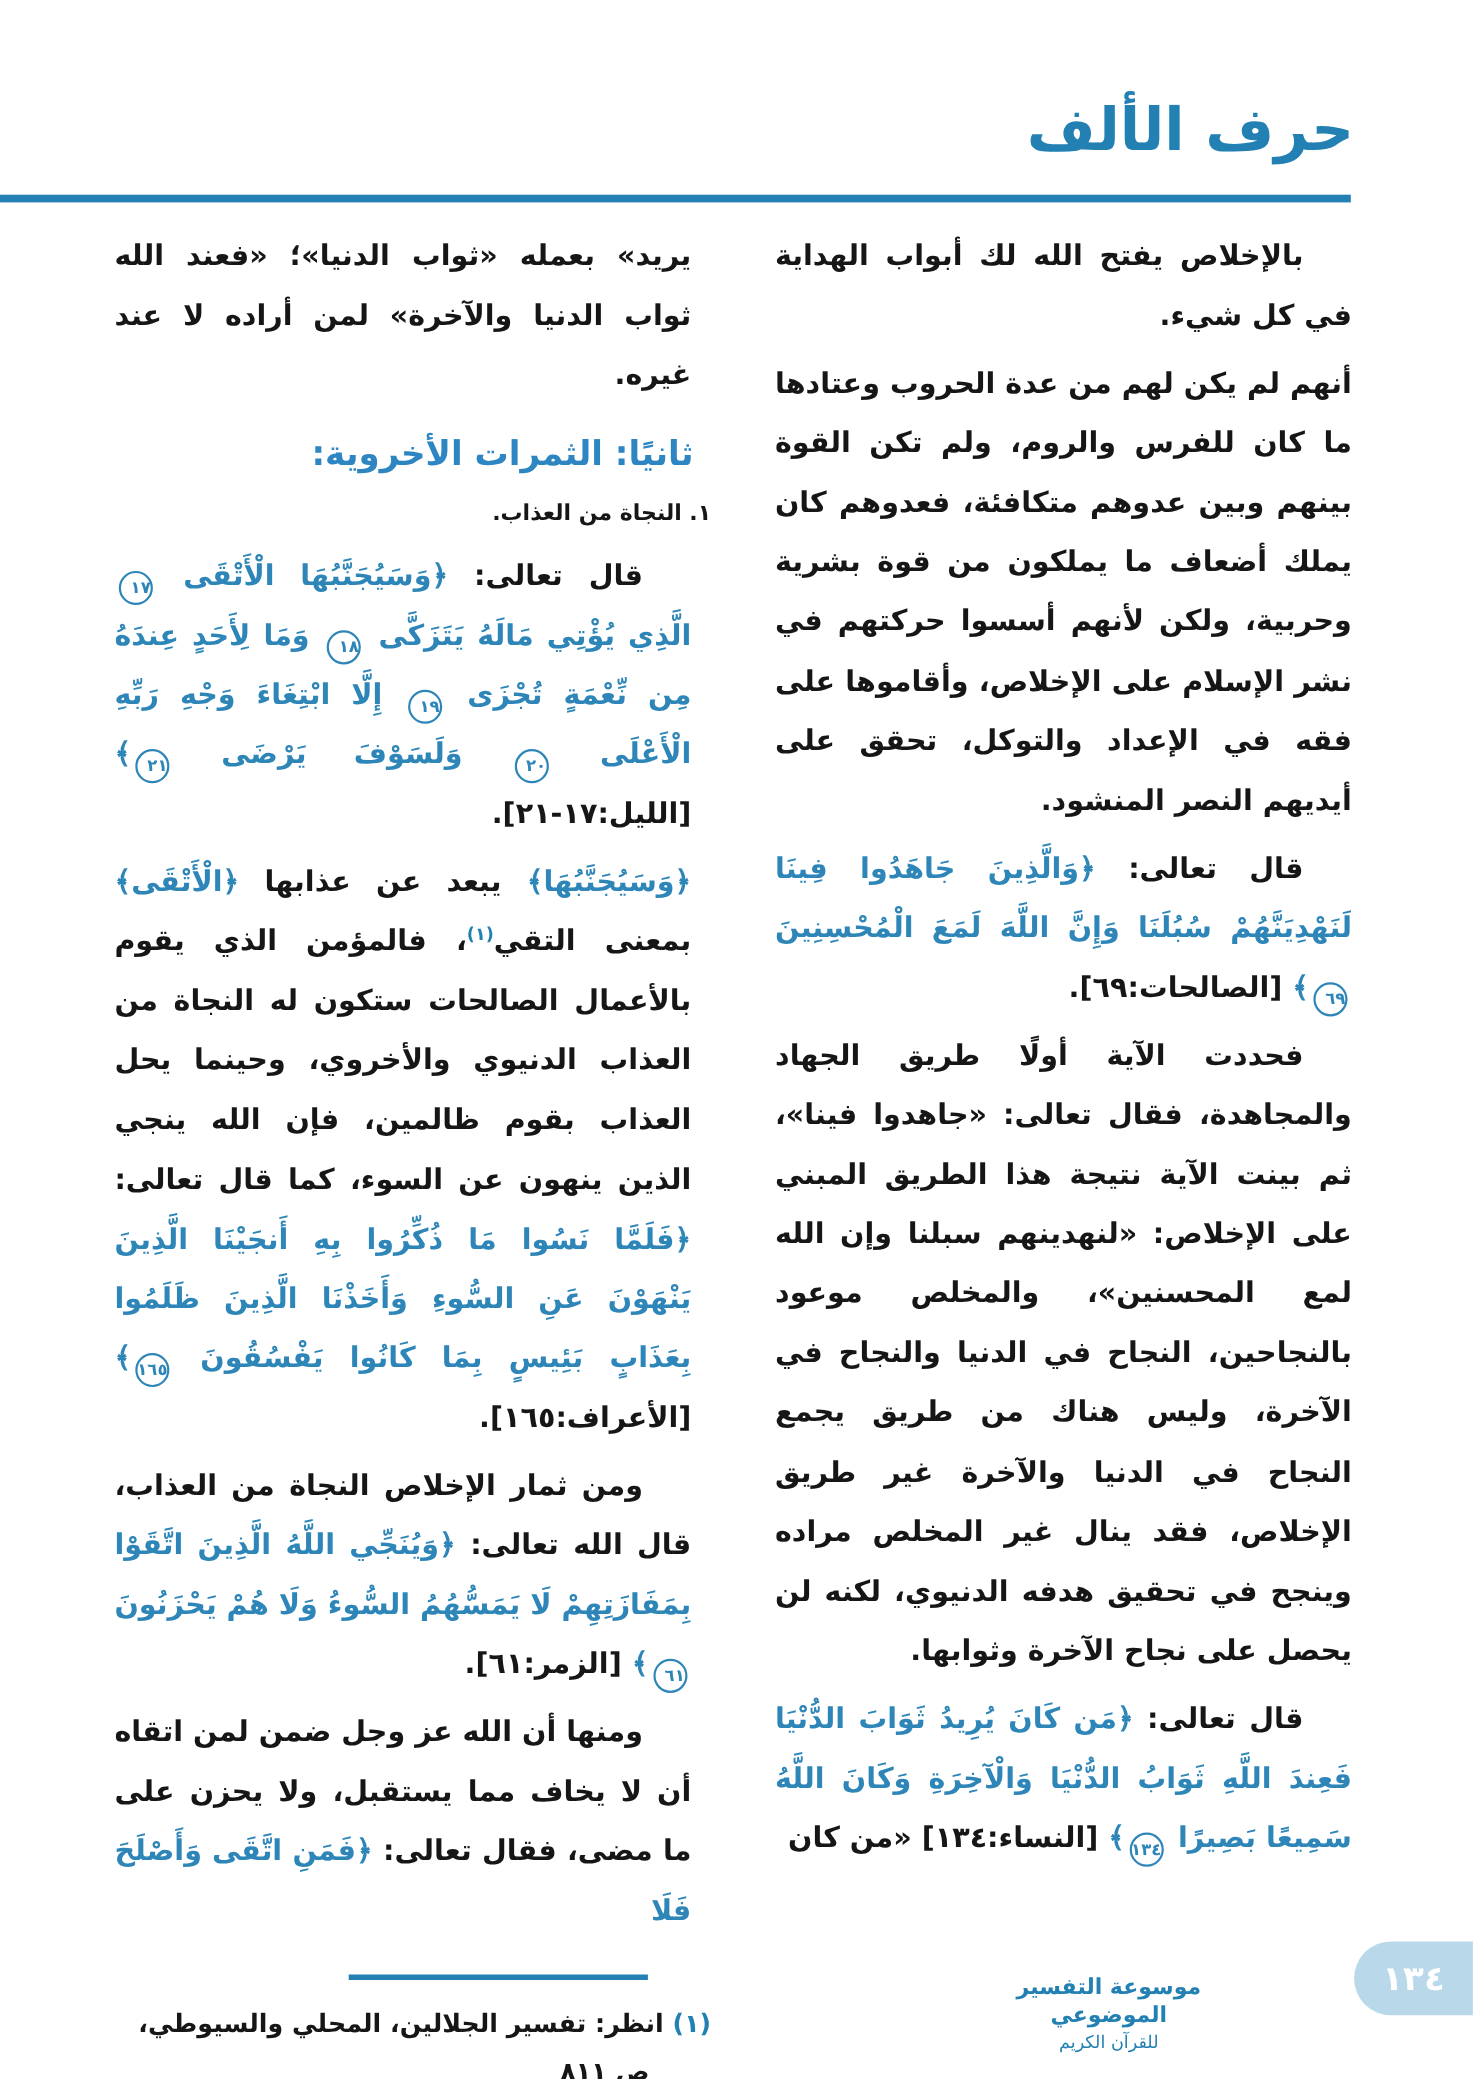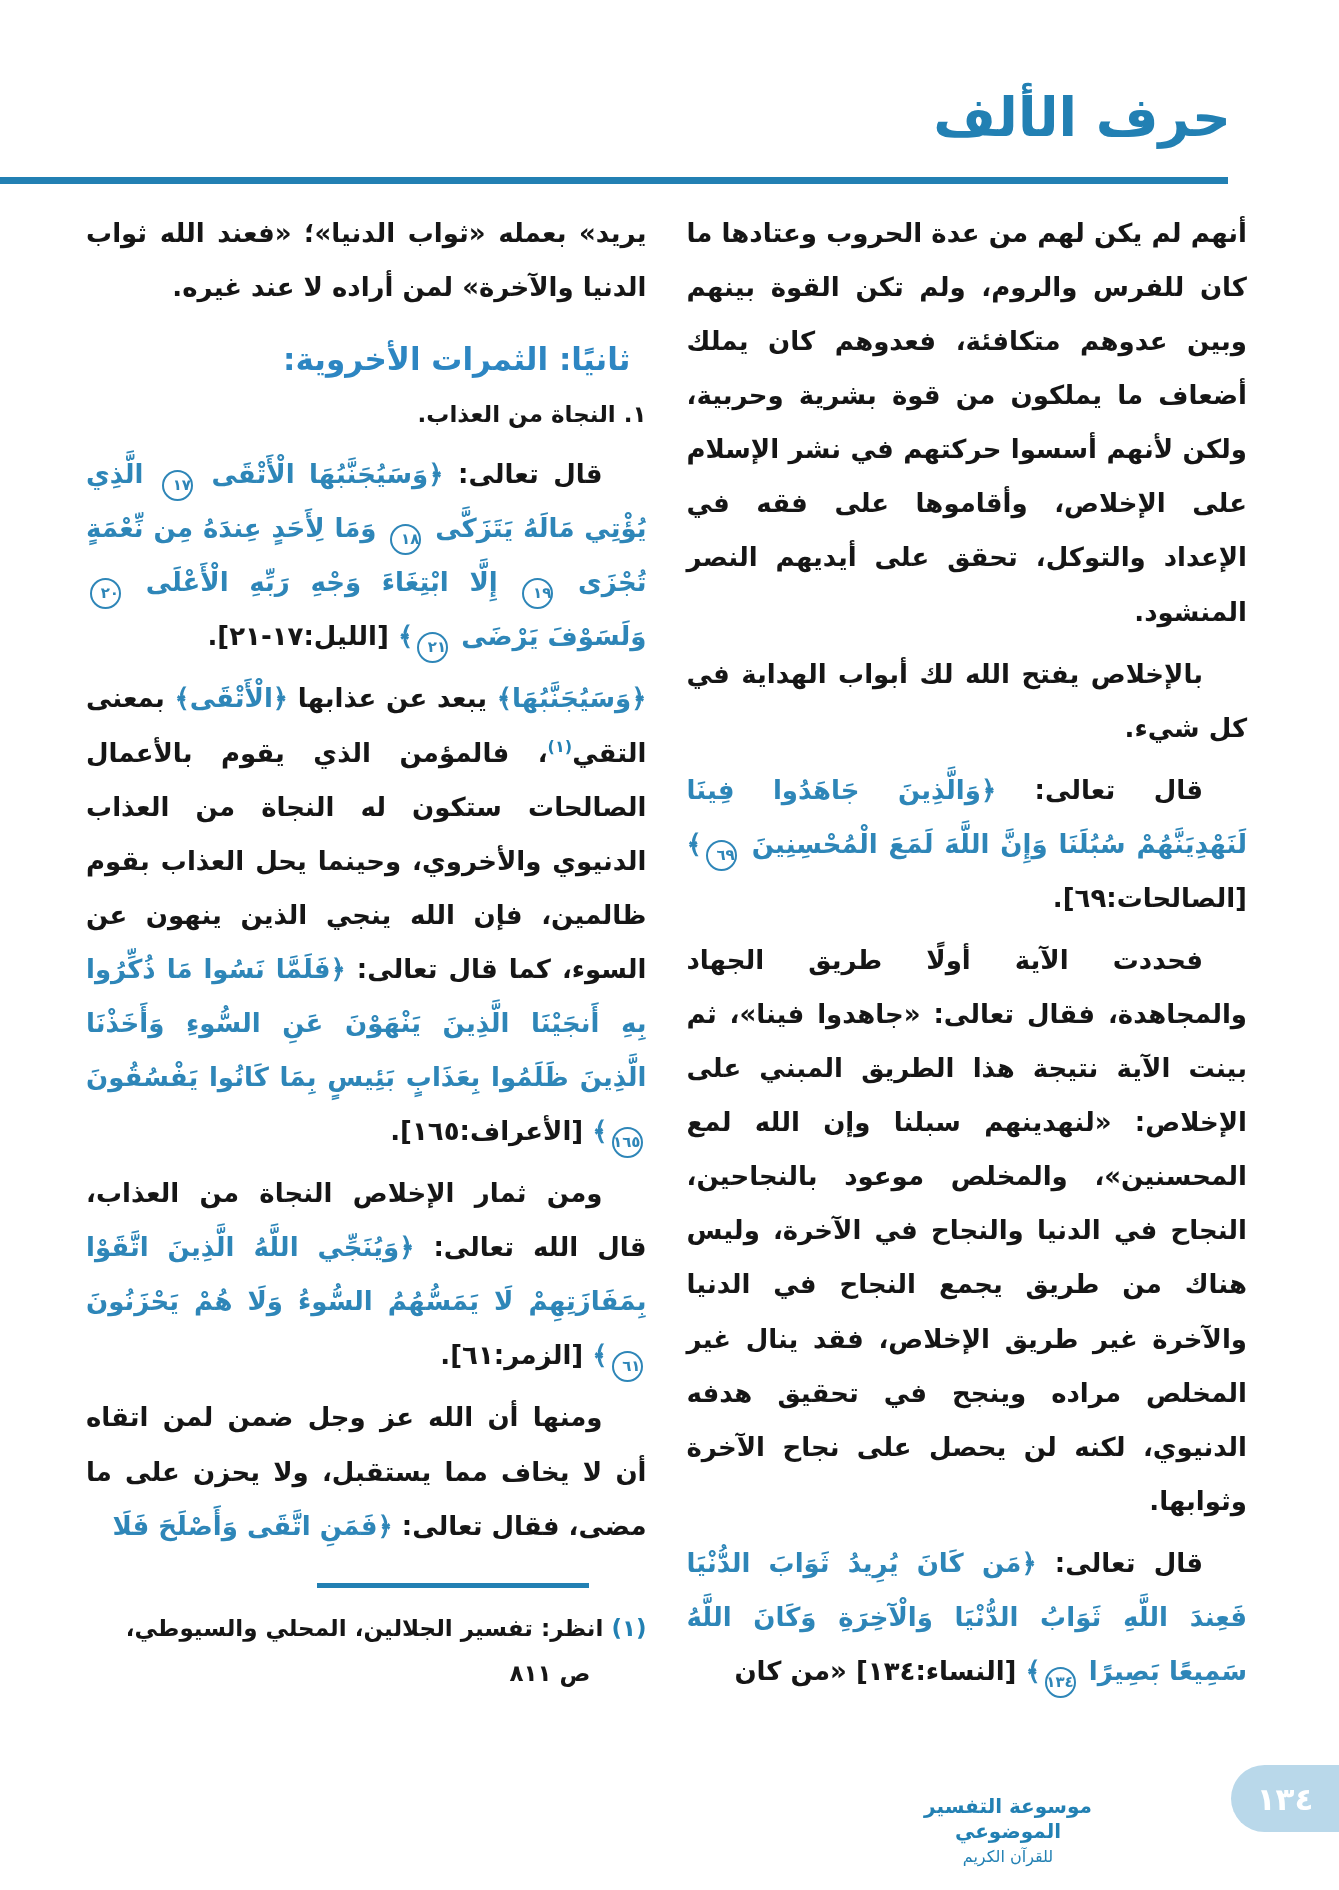--- a/index.html
+++ b/index.html
@@ -33,35 +33,35 @@
     width:1228px;height:7px;
     background:var(--accent);
   }
   
   .columns{
     position:absolute;top:206px;right:92px;left:86px;
     display:flex;gap:40px;align-items:flex-start;
   }
   .col{flex:1 1 0;min-width:0;}
   .para{
-    margin:0 0 8px;
+    margin:0 18px 8px;
     font-size:26px;line-height:2.08;
     font-weight:700;
     text-align:justify;
     color:var(--text);
   }
   .para.indent{text-indent:44px;}
   .heading{
     margin:22px 16px 14px;
     font-size:31px;line-height:1.5;font-weight:800;
     color:var(--heading);
   }
   .subheading{
     margin:10px 0 16px;
-    font-size:23px;line-height:1.5;font-weight:800;
+    font-size:20px;line-height:1.5;font-weight:800;
     color:var(--text);
   }
   .qn{color:var(--quran);}
   .ay{
     display:inline-block;
     width:31px;height:31px;line-height:26px;
     border:2px solid var(--quran);border-radius:50%;
     font-size:15px;font-weight:700;color:var(--quran);
     vertical-align:-7px;
     margin:0 4px;text-indent:0;
@@ -110,22 +110,22 @@
 
 <div class="page">
 
   <div class="header-title">حرف الألف</div>
 
   <div class="header-rule"></div>
 
   <div class="columns">
     <div class="col">
       <div id="col-right-content">
+          <p class="para indent"><span>بالإخلاص يفتح الله لك أبواب الهداية في كل شيء.</span></p>
           <p class="para"><span>أنهم لم يكن لهم من عدة الحروب وعتادها ما كان للفرس والروم، ولم تكن القوة بينهم وبين عدوهم متكافئة، فعدوهم كان يملك أضعاف ما يملكون من قوة بشرية وحربية، ولكن لأنهم أسسوا حركتهم في نشر الإسلام على الإخلاص، وأقاموها على فقه في الإعداد والتوكل، تحقق على أيديهم النصر المنشود.</span></p>
-          <p class="para indent"><span>بالإخلاص يفتح الله لك أبواب الهداية في كل شيء.</span></p>
           <p class="para indent"><span>قال تعالى: </span><span class="qn">﴿وَالَّذِينَ جَاهَدُوا فِينَا لَنَهْدِيَنَّهُمْ سُبُلَنَا وَإِنَّ اللَّهَ لَمَعَ الْمُحْسِنِينَ </span><span class="ay">٦٩</span><span class="qn">﴾</span><span> [الصالحات:٦٩].</span></p>
           <p class="para indent"><span>فحددت الآية أولًا طريق الجهاد والمجاهدة، فقال تعالى: «جاهدوا فينا»، ثم بينت الآية نتيجة هذا الطريق المبني على الإخلاص: «لنهدينهم سبلنا وإن الله لمع المحسنين»، والمخلص موعود بالنجاحين، النجاح في الدنيا والنجاح في الآخرة، وليس هناك من طريق يجمع النجاح في الدنيا والآخرة غير طريق الإخلاص، فقد ينال غير المخلص مراده وينجح في تحقيق هدفه الدنيوي، لكنه لن يحصل على نجاح الآخرة وثوابها.</span></p>
           <p class="para indent"><span>قال تعالى: </span><span class="qn">﴿مَن كَانَ يُرِيدُ ثَوَابَ الدُّنْيَا فَعِندَ اللَّهِ ثَوَابُ الدُّنْيَا وَالْآخِرَةِ وَكَانَ اللَّهُ سَمِيعًا بَصِيرًا </span><span class="ay">١٣٤</span><span class="qn">﴾</span><span> [النساء:١٣٤] «من كان</span></p>
         </div>
     </div>
     <div class="col">
       <div id="col-left-content">
           <p class="para"><span>يريد» بعمله «ثواب الدنيا»؛ «فعند الله ثواب الدنيا والآخرة» لمن أراده لا عند غيره.</span></p>
           <p class="heading">ثانيًا: الثمرات الأخروية:</p>
           <p class="subheading">١. النجاة من العذاب.</p>

